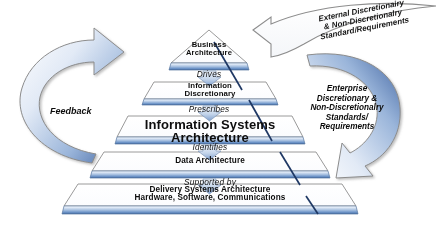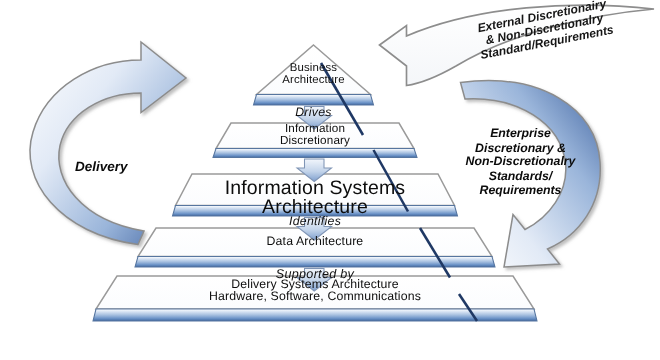--- a/index.html
+++ b/index.html
@@ -3,21 +3,21 @@
 <meta charset="utf-8">
 <style>
   html,body{margin:0;padding:0;background:#ffffff;}
   body{width:440px;height:220px;overflow:hidden;
        font-family:"Liberation Sans","DejaVu Sans",sans-serif;}
   #stage{position:relative;width:440px;height:220px;background:#fff;}
   svg.layer{position:absolute;left:0;top:0;width:440px;height:220px;}
 
   .tier-label{
     position:absolute;text-align:center;color:#0d0d0d;
-    font-weight:normal;line-height:1.02;letter-spacing:.1px;
+    font-weight:bold;line-height:1.02;letter-spacing:.1px;
     white-space:pre-line;pointer-events:none;
   }
   .verb{
     position:absolute;text-align:center;color:#101010;
     font-style:italic;font-weight:normal;letter-spacing:.2px;
     white-space:nowrap;pointer-events:none;
   }
   .side-text{
     position:absolute;text-align:center;color:#0b0b0b;
     font-style:italic;font-weight:bold;line-height:1.16;
@@ -154,26 +154,27 @@
   <div class="tier-label" style="left:115px;top:118px;width:190px;font-size:13px;">Information Systems
 Architecture</div>
 
   <div class="tier-label" style="left:62px;top:186px;width:296px;font-size:8.2px;">Delivery Systems Architecture
 Hardware, Software, Communications</div>
 
   <div class="tier-label" style="left:90px;top:157px;width:240px;font-size:8.2px;">Data Architecture</div>
 
   <div class="verb" style="left:149px;top:70px;width:120px;font-size:8.2px;">Drives</div>
 
+  <div class="verb" style="left:139px;top:105px;width:140px;font-size:8.2px;">Prescribes</div>
 
   <div class="verb" style="left:130px;top:177px;width:160px;font-size:8.4px;">Supported by</div>
 
   <div class="verb" style="left:140px;top:143px;width:140px;font-size:8.2px;">Identifies</div>
 
-  <div class="feedback-text" style="left:50px;top:106px;font-size:9px;">Delivery</div>
+  <div class="feedback-text" style="left:50px;top:106px;font-size:9px;">Feedback</div>
 
   <div class="side-text" style="left:288px;top:84px;width:118px;font-size:8.2px;">Enterprise
 Discretionary &amp;
 Non-Discretionalry
 Standards/
 Requirements</div>
 
   <div class="top-text" style="left:288px;top:6px;width:150px;font-size:8px;
               transform:rotate(-11deg);">External Discretionairy
 &amp; Non-Discretionalry

